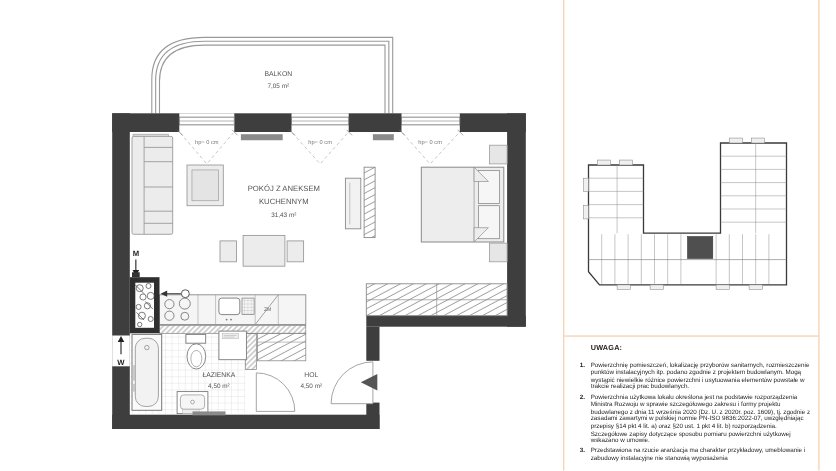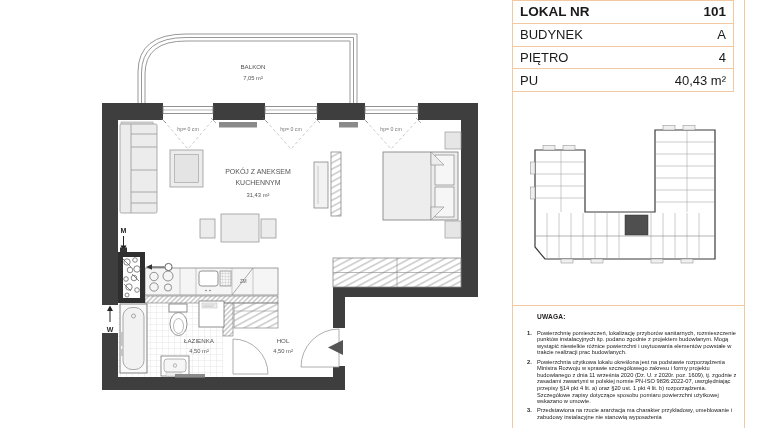--- a/index.html
+++ b/index.html
@@ -258,38 +258,20 @@
     </g>
 
     <g>
       <path d="M339 367 L339 329 A38 38 0 0 0 301 367 Z" fill="#fff" stroke="#999" stroke-width="0.8"></path>
       <polygon points="343,340 343,355 328,347.5" fill="#555"></polygon>
     </g>
   </svg>
 
   <div class="panel">
 
-    <div class="card">
-      <div class="row first">
-        <span class="lbl">LOKAL NR</span>
-        <span class="val">101</span>
-      </div>
-      <div class="row">
-        <span class="lbl">BUDYNEK</span>
-        <span class="val">A</span>
-      </div>
-      <div class="row">
-        <span class="lbl">PIĘTRO</span>
-        <span class="val">4</span>
-      </div>
-      <div class="row">
-        <span class="lbl">PU</span>
-        <span class="val">40,43 m²</span>
-      </div>
-    </div>
 
     <svg class="siteplan" width="200" height="160" viewBox="0 0 200 160">
       <g fill="#fff" stroke="#3a3a3a" stroke-width="1.2">
         <path d="M14 38 L64 38 L64 100 L134 100 L134 18 L194 18 L194 147 L24 147 L14 135 Z"></path>
       </g>
       <g fill="#f0f0f0" stroke="#888" stroke-width="0.5">
         <rect x="142" y="13.5" width="12" height="4.5"></rect>
           <rect x="162" y="13.5" width="12" height="4.5"></rect>
         <rect x="22" y="33.5" width="12" height="4.5"></rect>
           <rect x="42" y="33.5" width="12" height="4.5"></rect>

